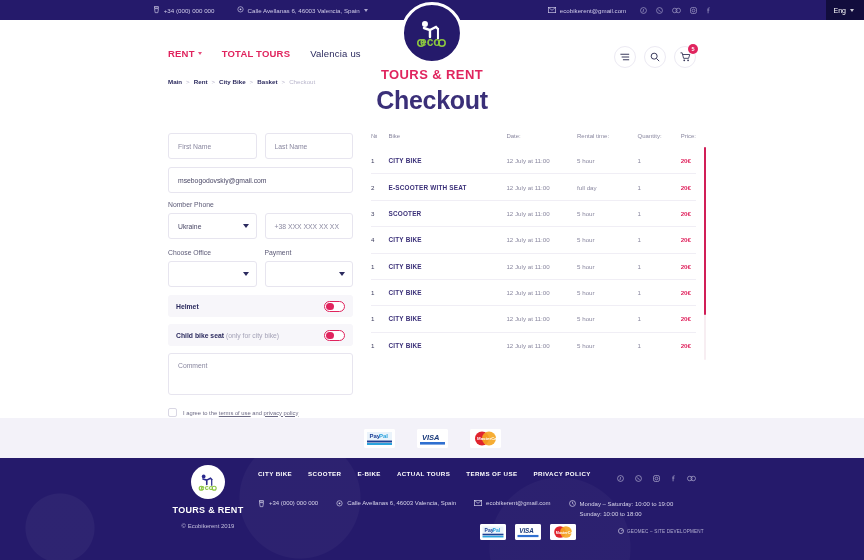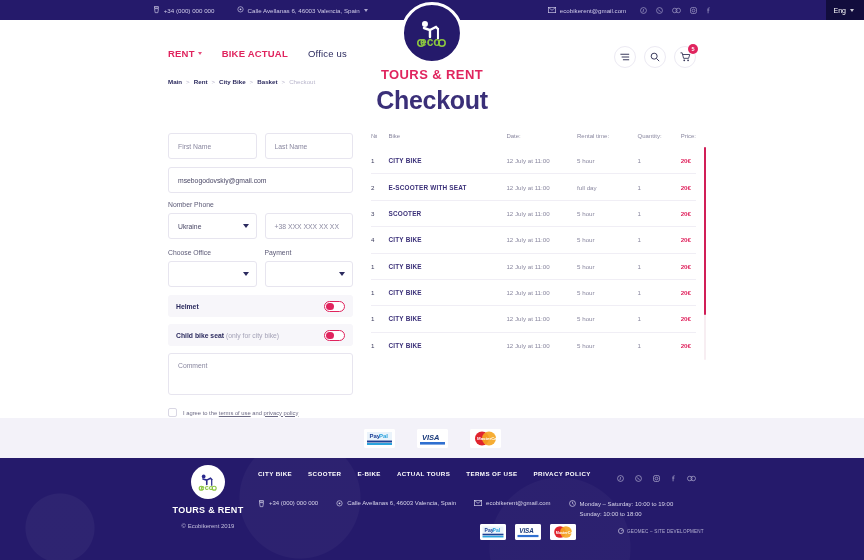--- a/index.html
+++ b/index.html
@@ -311,22 +311,22 @@
       <span class="caret"></span>
     </div>
   </div>
 
   <div class="header">
     <div class="nav">
       <a href="#" class="rent">
         <span>RENT</span>
         <span class="caret"></span>
       </a>
-      <a href="#" class="tours">BIKE ACTUAL</a>
-      <a href="#" class="contact">Office us</a>
+      <a href="#" class="tours">TOTAL TOURS</a>
+      <a href="#" class="contact">Valencia us</a>
     </div>
 
     <div class="logo-wrap">
       <div class="logo-circle">
         <svg width="42" height="42" viewBox="0 0 42 42">
           <circle cx="14" cy="12" r="3" fill="#ffffff"></circle>
           <path d="M13 16 L19 18 L19 25 M19 18 L25 15 L27 17" stroke="#ffffff" stroke-width="2.4" fill="none" stroke-linecap="round"></path>
           <path d="M27 16 L27 27" stroke="#ffffff" stroke-width="2" fill="none"></path>
           <text x="9" y="34" font-family="Liberation Sans" font-size="12" font-weight="bold" fill="#8bc540">eco</text>
           <circle cx="10" cy="31" r="3.2" fill="none" stroke="#8bc540" stroke-width="1.6"></circle>

